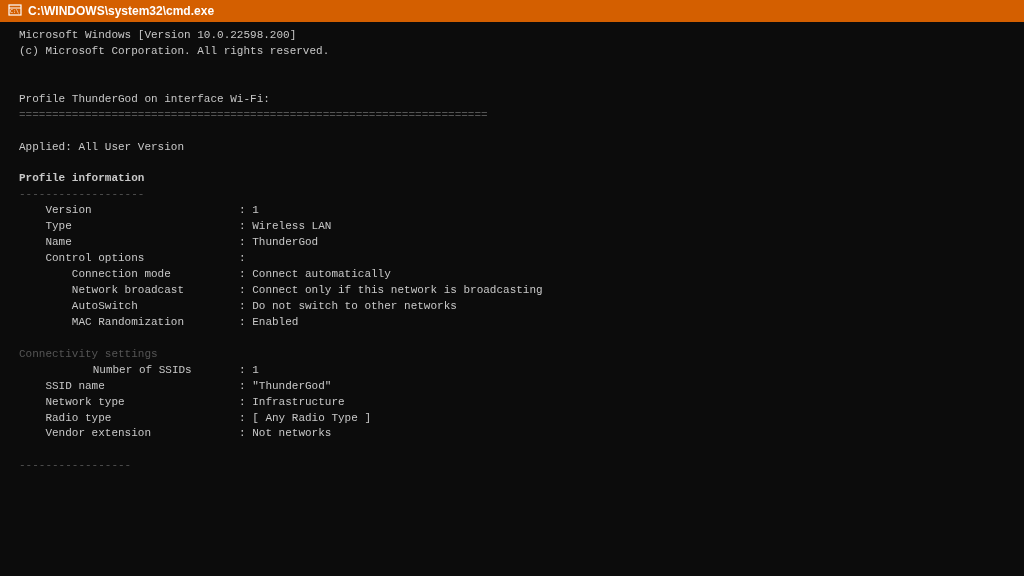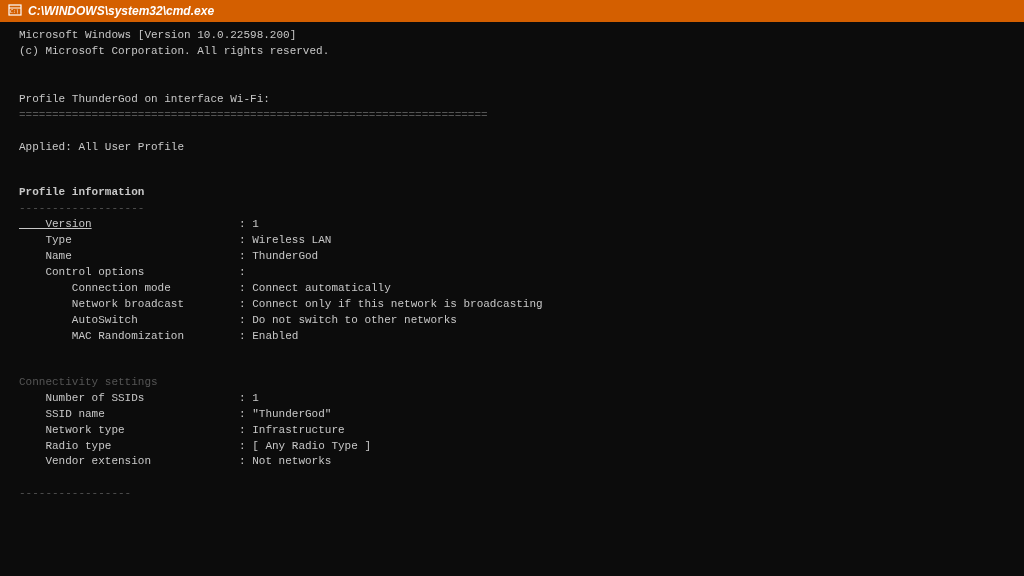--- a/index.html
+++ b/index.html
@@ -24,21 +24,20 @@
       flex-direction: column;
     }
 
     .title-bar {
       background: #d45f00;
       height: 22px;
       display: flex;
       align-items: center;
       padding: 0 8px;
       flex-shrink: 0;
-      font-style: italic;
     }
 
     .title-bar-icon {
       width: 14px;
       height: 14px;
       margin-right: 6px;
       display: flex;
       align-items: center;
       justify-content: center;
     }
@@ -65,21 +64,20 @@
     }
 
     .line {
       white-space: pre;
       color: #c8c8c8;
     }
 
     .section-header {
       color: #c8c8c8;
       font-weight: bold;
-      margin-top: 14px;
     }
 
     .separator {
       color: #555;
     }
   </style>
 </head>
 <body>
 
 <div class="window">
@@ -95,36 +93,36 @@
   </div>
 
   <div class="terminal-body">
     <div class="line">Microsoft Windows [Version 10.0.22598.200]</div>
     <div class="line">(c) Microsoft Corporation. All rights reserved.</div>
     <div class="line">&nbsp;</div>
     <div class="line">&nbsp;</div>
     <div class="line">Profile ThunderGod on interface Wi-Fi:</div>
     <div class="line separator">=======================================================================</div>
     <div class="line">&nbsp;</div>
-    <div class="line">Applied: All User Profile</div>
+    <div class="line">Applied: All User Version</div>
     <div class="line">&nbsp;</div>
     <div class="line section-header">Profile information</div>
     <div class="line separator">-------------------</div>
-    <div class="line"><span style="display:inline-block;min-width:220px;text-decoration:underline;">    Version</span><span>: 1</span></div>
+    <div class="line"><span style="display:inline-block;min-width:220px;">    Version</span><span>: 1</span></div>
     <div class="line"><span style="display:inline-block;min-width:220px;">    Type</span><span>: Wireless LAN</span></div>
     <div class="line"><span style="display:inline-block;min-width:220px;">    Name</span><span>: ThunderGod</span></div>
     <div class="line"><span style="display:inline-block;min-width:220px;">    Control options</span><span>:</span></div>
     <div class="line"><span style="display:inline-block;min-width:220px;">        Connection mode</span><span>: Connect automatically</span></div>
     <div class="line"><span style="display:inline-block;min-width:220px;">        Network broadcast</span><span>: Connect only if this network is broadcasting</span></div>
     <div class="line"><span style="display:inline-block;min-width:220px;">        AutoSwitch</span><span>: Do not switch to other networks</span></div>
     <div class="line"><span style="display:inline-block;min-width:220px;">        MAC Randomization</span><span>: Enabled</span></div>
     <div class="line">&nbsp;</div>
     <div class="line section-header"></div>
     <div class="line separator">Connectivity settings</div>
-    <div class="line"><span style="display:inline-block;min-width:220px;">    Number of SSIDs</span><span>: 1</span></div>
+    <div class="line"><span style="display:inline-block;min-width:220px;text-align:center;">    Number of SSIDs</span><span>: 1</span></div>
     <div class="line"><span style="display:inline-block;min-width:220px;">    SSID name</span><span>: "ThunderGod"</span></div>
     <div class="line"><span style="display:inline-block;min-width:220px;">    Network type</span><span>: Infrastructure</span></div>
     <div class="line"><span style="display:inline-block;min-width:220px;">    Radio type</span><span>: [ Any Radio Type ]</span></div>
     <div class="line"><span style="display:inline-block;min-width:220px;">    Vendor extension</span><span>: Not networks</span></div>
     <div class="line">&nbsp;</div>
     <div class="line separator">-----------------</div>
 
   </div>
 </div>
 

